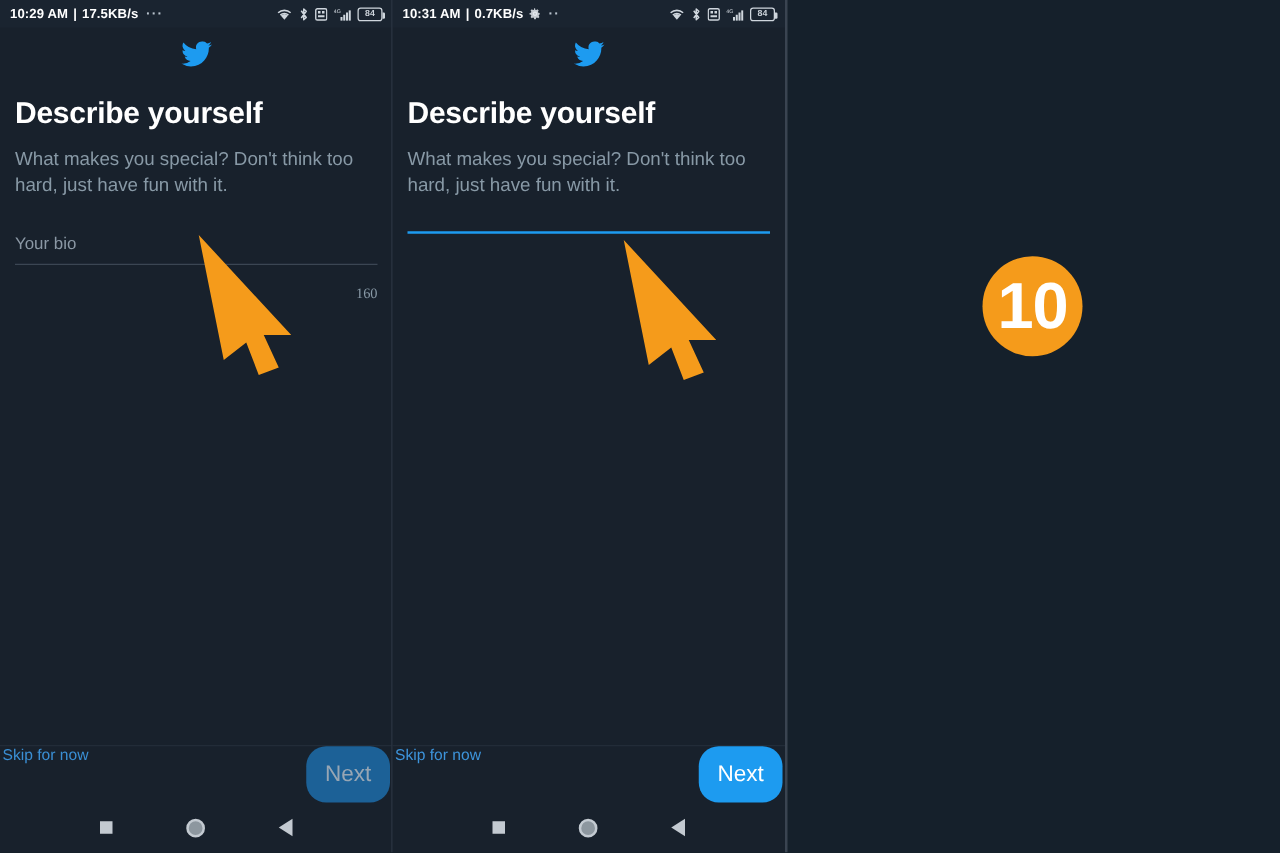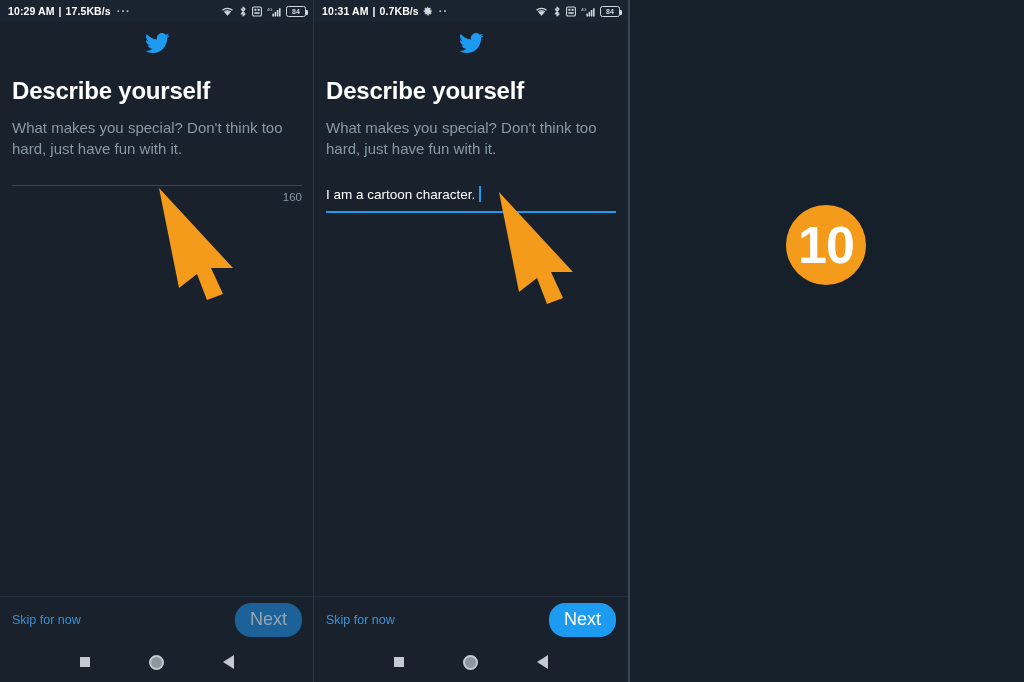--- a/index.html
+++ b/index.html
@@ -107,32 +107,32 @@
   .caret {
     display:inline-block;
     width:2px; height:16px;
     background:#1d9bf0;
     vertical-align:-3px;
     margin-left:4px;
   }
   .underline { height:1px; background:#3b4653; width:100%; }
   .underline.active { height:2px; background:#1d9bf0; }
   .counter {
-    margin-top:5px;
+    margin-top:17px;
     text-align:right;
-    font-size:11.5px; color:#8899a6;
+    font-size:11.5px; color:#8899a6;font-family:Liberation Serif, serif;
   }
 
   
   .bottombar {
     position:absolute; left:0; bottom:40px;
     width:100%; height:46px;
     border-top:1px solid #222c38;
-    display:flex; align-items:center;
-    padding:0 12px;
+    display:flex; 
+    padding:0 2px;
   }
   .skip {
     font-size:12.5px; color:#3a8fd4;
   }
   .skip.bright { color:#3d94db; }
   .next-btn {
     margin-left:auto;
     border:none; outline:none;
     border-radius:16px;
     padding:6px 15px 7px;
@@ -229,20 +229,21 @@
       <svg width="25" height="21" viewBox="0 0 24 20">
         <path fill="#1d9bf0" d="M23.6 2.4a9.6 9.6 0 0 1-2.8.77A4.85 4.85 0 0 0 22.9.47a9.7 9.7 0 0 1-3.07 1.17A4.84 4.84 0 0 0 11.5 6.05 13.73 13.73 0 0 1 1.64.9 4.84 4.84 0 0 0 3.14 7.36a4.8 4.8 0 0 1-2.2-.6v.06a4.84 4.84 0 0 0 3.88 4.74 4.86 4.86 0 0 1-2.18.08 4.84 4.84 0 0 0 4.52 3.36A9.71 9.71 0 0 1 0 17.04a13.7 13.7 0 0 0 7.42 2.18c8.9 0 13.77-7.37 13.77-13.76l-.02-.63A9.82 9.82 0 0 0 23.6 2.4z"></path>
       </svg>
     </div>
 
     <div class="content">
       <div class="title">Describe yourself</div>
       <div class="subtitle">What makes you special? Don't think too hard, just have fun with it.</div>
 
       <div class="field">
+        <div class="field-text placeholder">Your bio</div>
         <div class="underline"></div>
         <div class="counter">160</div>
       </div>
     </div>
 
     <div class="bottombar">
       <span class="skip">Skip for now</span>
       <button class="next-btn disabled">Next</button>
     </div>
 
@@ -299,21 +300,20 @@
       <svg width="25" height="21" viewBox="0 0 24 20">
         <path fill="#1d9bf0" d="M23.6 2.4a9.6 9.6 0 0 1-2.8.77A4.85 4.85 0 0 0 22.9.47a9.7 9.7 0 0 1-3.07 1.17A4.84 4.84 0 0 0 11.5 6.05 13.73 13.73 0 0 1 1.64.9 4.84 4.84 0 0 0 3.14 7.36a4.8 4.8 0 0 1-2.2-.6v.06a4.84 4.84 0 0 0 3.88 4.74 4.86 4.86 0 0 1-2.18.08 4.84 4.84 0 0 0 4.52 3.36A9.71 9.71 0 0 1 0 17.04a13.7 13.7 0 0 0 7.42 2.18c8.9 0 13.77-7.37 13.77-13.76l-.02-.63A9.82 9.82 0 0 0 23.6 2.4z"></path>
       </svg>
     </div>
 
     <div class="content">
       <div class="title">Describe yourself</div>
       <div class="subtitle">What makes you special? Don't think too hard, just have fun with it.</div>
 
       <div class="field">
-        <div class="field-text filled"><span>I am a cartoon character.</span><span class="caret"></span></div>
         <div class="underline active"></div>
       </div>
     </div>
 
     <div class="bottombar">
       <span class="skip bright">Skip for now</span>
       <button class="next-btn enabled">Next</button>
     </div>
 
     <div class="navbar">

